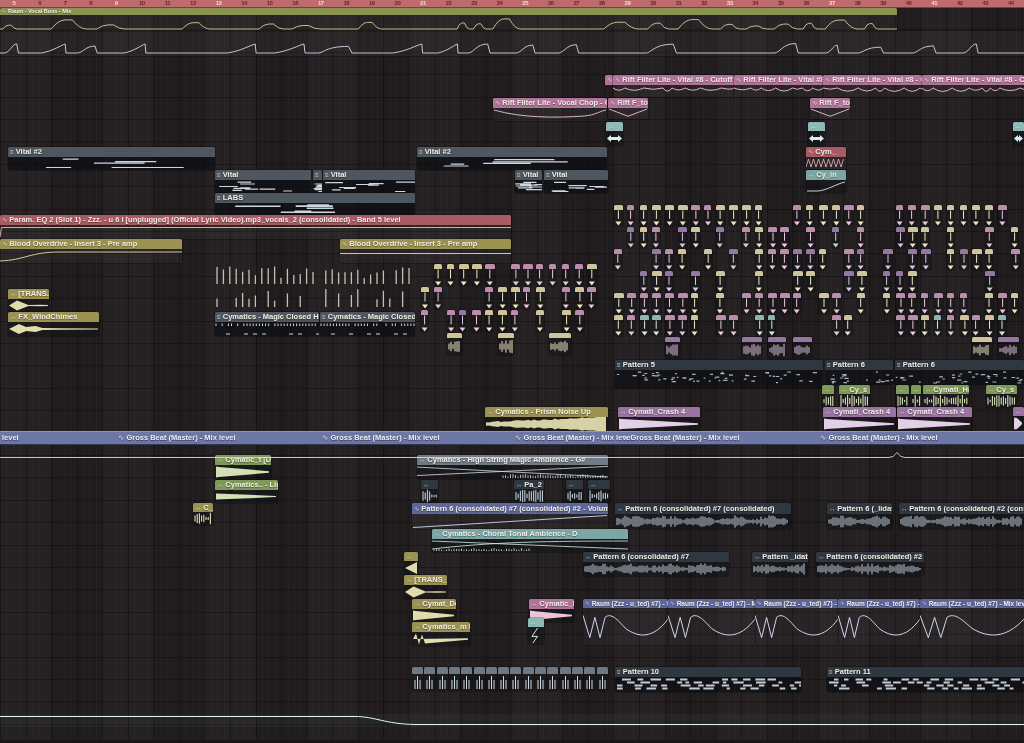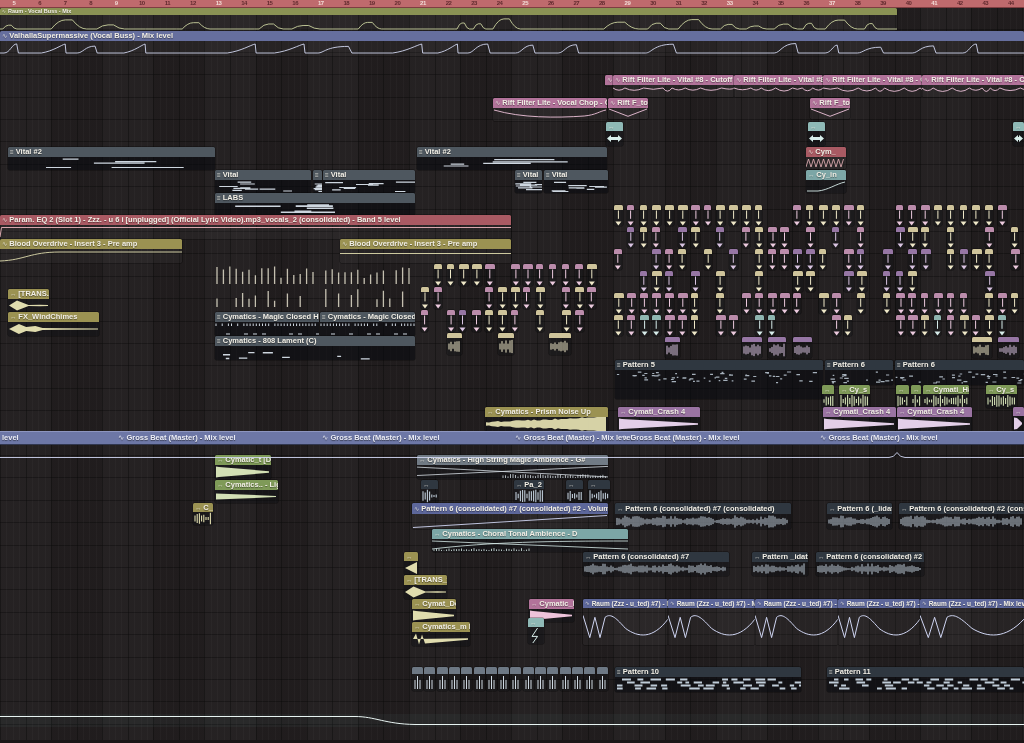--- a/index.html
+++ b/index.html
@@ -85,24 +85,20 @@
           <span class="ic">∿</span>
           <span>Raum - Vocal Buss - Mix</span>
         </div>
         <div class="bd" style="top: 7px; width: 897px; height: 16px;">
           <svg width="897" height="16" viewBox="0 0 897 16">
             <path d="M0 14 L2.8 14 Q5.6 10.2 8.5 10.2 L11.3 10.2 Q14.1 14 16.9 14 L44.1 14 L51.2 14 Q58.3 4.9 65.4 4.9 L72.4 4.9 Q79.5 14 86.6 14 L96.9 14 Q102.4 9.9 108.0 9.9 L113.5 9.9 Q119.1 14 124.6 14 L145.6 14 L176.7 14 L182.2 14 Q187.8 7.7 193.4 7.7 L198.9 7.7 Q204.5 14 210.0 14 L254.3 14 L259.1 14 Q263.9 9.0 268.7 9.0 L273.5 9.0 Q278.3 14 283.1 14 L291.9 14 Q297.5 10.5 303.1 10.5 L308.7 10.5 Q314.3 14 319.9 14 L353.6 14 L358.3 14 Q363.0 7.4 367.6 7.4 L372.3 7.4 Q377.0 14 381.6 14 L426.0 14 L454.6 14 L457.0 14 Q459.5 8.0 461.9 8.0 L464.4 8.0 Q466.8 14 469.3 14 L473.4 14 Q475.9 8.8 478.3 8.8 L480.8 8.8 Q483.3 14 485.8 14 L492.9 14 Q498.4 3.9 503.9 3.9 L509.4 3.9 Q514.9 14 520.4 14 L550.6 14 L596.8 14 L603.8 14 Q610.8 7.2 617.8 7.2 L624.8 7.2 Q631.8 14 638.8 14 L647.7 14 Q651.9 8.2 656.1 8.2 L660.3 8.2 Q664.5 14 668.7 14 L678.2 14 Q685.0 4.6 691.8 4.6 L698.6 4.6 Q705.3 14 712.1 14 L720.5 14 Q724.3 9.4 728.2 9.4 L732.0 9.4 Q735.8 14 739.7 14 L746.3 14 Q750.4 11.0 754.5 11.0 L758.6 11.0 Q762.7 14 766.8 14 L774.2 14 Q778.8 9.1 783.5 9.1 L788.1 9.1 Q792.7 14 797.4 14 L803.2 14 Q805.9 8.3 808.7 8.3 L811.5 8.3 Q814.2 14 817.0 14 L825.3 14 Q831.7 5.1 838.2 5.1 L844.6 5.1 Q851.1 14 857.5 14 L864.5 14 Q867.1 8.6 869.7 8.6 L872.4 8.6 Q875.0 14 877.7 14 L900.7 14 L897 14" fill="none" stroke="#c9d19e" stroke-width="0.9"></path>
           </svg>
         </div>
       </div>
       <div class="clip" style="left: 0px; top: 24px; width: 1024px; height: 25px; background: rgba(255, 255, 255, 0.03);">
-        <div class="hd" style="height: 10px; background: rgb(102, 111, 158); font-size: 7.5px; line-height: 10px;">
-          <span class="ic">∿</span>
-          <span>ValhallaSupermassive (Vocal Buss) - Mix level</span>
-        </div>
         <div class="bd" style="top: 10px; width: 1024px; height: 15px;">
           <svg width="1024" height="15" viewBox="0 0 1024 15">
             <path d="M0 12 L4.0 12 C10.0 12 12.0 2.9 16.7 2.9 L18.4 12 L41.4 12 C53.3 10 61.2 4 65.2 3 L66.0 12 L77.1 12 C83.1 12 85.1 5.1 95.0 5.1 L97.2 12 L123.9 12 C134.5 10 141.5 4 145.1 3 L145.8 12 L218.0 12 L227.3 12 C241.3 10 250.6 4 255.2 3 L256.1 12 L274.4 12 C289.2 10 299.1 4 304.0 3 L305.0 12 L317.9 12 C323.9 12 325.9 5.4 348.5 5.4 L351.9 12 L392.7 12 C407.2 10 416.9 4 421.7 3 L422.7 12 L437.9 12 C447.6 10 454.1 4 457.4 3 L458.0 12 L467.9 12 C473.9 12 475.9 3.0 487.7 3.0 L490.1 12 L515.6 12 C521.6 12 523.6 4.1 532.8 4.1 L535.0 12 L558.1 12 C564.1 12 566.1 3.7 576.4 3.7 L578.6 12 L641.6 12 L645.6 12 C651.6 12 653.6 3.2 673.3 3.2 L676.4 12 L741.5 12 L770.2 12 L774.2 12 C780.2 12 782.2 2.5 795.7 2.5 L798.2 12 L825.1 12 C831.1 12 833.1 4.1 837.2 4.1 L838.8 12 L857.3 12 C863.3 12 865.3 6.2 880.7 6.2 L883.5 12 L912.2 12 C918.2 12 920.2 4.9 933.5 4.9 L936.0 12 L962.8 12 C968.8 12 970.8 3.0 976.3 3.0 L978.1 12 L1067.8 12 L1024 12" fill="none" stroke="#d3d8f0" stroke-width="0.9"></path>
           </svg>
         </div>
       </div>
       <div class="clip" style="left: 605px; top: 68px; width: 8px; height: 11px; background: rgba(255, 255, 255, 0.03);">
         <div class="hd" style="height: 10px; background: rgb(178, 115, 154); font-size: 7.5px; line-height: 10px;">
           <span class="ic">∿</span>
         </div>
@@ -393,32 +389,21 @@
         <div class="hd" style="height: 10px; background: rgb(78, 87, 95); font-size: 7.5px; line-height: 10px;">
           <span class="ic">≡</span>
           <span>Cymatics - Magic Closed Hihat 6</span>
         </div>
         <div class="bd" style="top: 10px; width: 95px; height: 14px;">
           <svg width="95" height="14" viewBox="0 0 95 14">
             <path d="M1.0 1.5 V4 M4.1 1.5 V4 M7.2 1.5 V4 M10.3 1.5 V4 M13.4 1.5 V4 M16.5 1.5 V4 M19.6 1.5 V4 M22.7 1.5 V4 M25.8 1.5 V4 M28.9 1.5 V4 M35.1 1.5 V4 M38.2 1.5 V4 M41.3 1.5 V4 M44.4 1.5 V4 M47.5 1.5 V4 M53.7 1.5 V4 M56.8 1.5 V4 M66.1 1.5 V4 M72.3 1.5 V4 M75.4 1.5 V4 M81.6 1.5 V4 M84.7 1.5 V4 M87.8 1.5 V4 M90.9 1.5 V4 M94.0 1.5 V4 M11.0 12 h4 M29.0 12 h4 M47.0 12 h4 M56.0 12 h4 M74.0 12 h4 M83.0 12 h4 " fill="none" stroke="#cdd6df" stroke-width="1"></path>
           </svg>
         </div>
       </div>
-      <div class="clip" style="left: 215px; top: 329px; width: 200px; height: 24px; background: rgba(8, 10, 14, 0.55);">
-        <div class="hd" style="height: 10px; background: rgb(78, 87, 95); font-size: 7.5px; line-height: 10px;">
-          <span class="ic">≡</span>
-          <span>Cymatics - 808 Lament (C)</span>
-        </div>
-        <div class="bd" style="top: 10px; width: 200px; height: 14px;">
-          <svg width="200" height="14" viewBox="0 0 200 14">
-            <path d="M47.8 6.7 h10.1 M67.1 11.4 h7.7 M8.0 8.8 h7.1 M23.9 12.1 h8.4 M33.2 6.6 h6.3 M10.8 12.5 h3.5 M122.2 10.4 h3.9 M145.8 12.9 h8.9 " fill="none" stroke="#cdd6df" stroke-width="1.4"></path>
-          </svg>
-        </div>
-      </div>
-      <div class="clip" style="left: 615px; top: 353px; width: 208px; height: 39px; background: rgba(8, 10, 14, 0.55);">
+      <div class="clip" style="left: 615px; top: 353px; width: 208px; height: 28px; background: rgba(8, 10, 14, 0.55);">
         <div class="hd" style="height: 10px; background: rgb(47, 55, 64); font-size: 7.5px; line-height: 10px;">
           <span class="ic">≡</span>
           <span>Pattern 5</span>
         </div>
         <div class="bd" style="top: 10px; width: 208px; height: 15px;">
           <svg width="208" height="15" viewBox="0 0 208 15">
             <path d="M151.7 3.1 h2.3 M95.1 4.3 h2.9 M165.1 8.8 h2.1 M60.2 3.6 h1.8 M130.2 5.7 h4.1 M27.2 5.4 h2.5 M161.0 12.6 h2.1 M138.2 6.5 h3.1 M150.1 2.7 h3.9 M93.8 11.2 h1.8 M56.7 7.9 h3.3 M100.7 7.2 h3.7 M67.8 7.9 h3.6 M109.8 8.3 h2.5 M136.4 11.2 h3.6 M116.7 10.8 h1.7 M130.4 5.0 h1.7 M22.8 2.1 h3.6 M42.7 5.0 h2.6 M172.0 2.0 h4.1 M67.4 8.2 h3.7 M168.7 5.1 h2.9 M74.6 8.8 h3.8 M55.9 9.5 h2.8 M181.4 4.6 h3.6 M39.2 5.9 h4.4 M61.8 7.4 h1.6 M114.1 5.1 h3.9 M106.6 2.4 h1.8 M160.7 6.5 h3.7 M88.7 8.2 h1.6 M128.8 9.1 h2.8 M29.3 9.9 h3.8 M103.7 10.6 h1.6 M184.3 10.9 h3.4 M56.7 11.7 h4.3 M29.5 7.8 h2.3 M18.6 5.9 h2.0 M197.8 2.7 h4.2 M77.0 4.4 h3.6 M194.2 11.4 h3.4 M105.2 3.6 h4.3 M73.8 9.9 h1.8 M40.9 2.7 h2.9 M78.0 11.3 h1.9 M1.9 4.5 h2.3 M108.2 10.3 h4.4 M37.2 3.5 h2.1 M17.5 5.7 h4.3 M43.4 9.8 h2.0 M150.2 2.7 h2.8 M154.0 5.8 h2.4 M157.8 6.4 h2.2 M29.3 3.5 h3.1 M48.3 8.8 h3.3 M99.5 7.9 h1.5 M81.4 11.1 h3.1 M114.0 4.8 h2.2 M36.8 5.6 h2.9 " fill="none" stroke="#bfccd8" stroke-width="1.2" opacity="0.85"></path>
           </svg>
         </div>
       </div>

